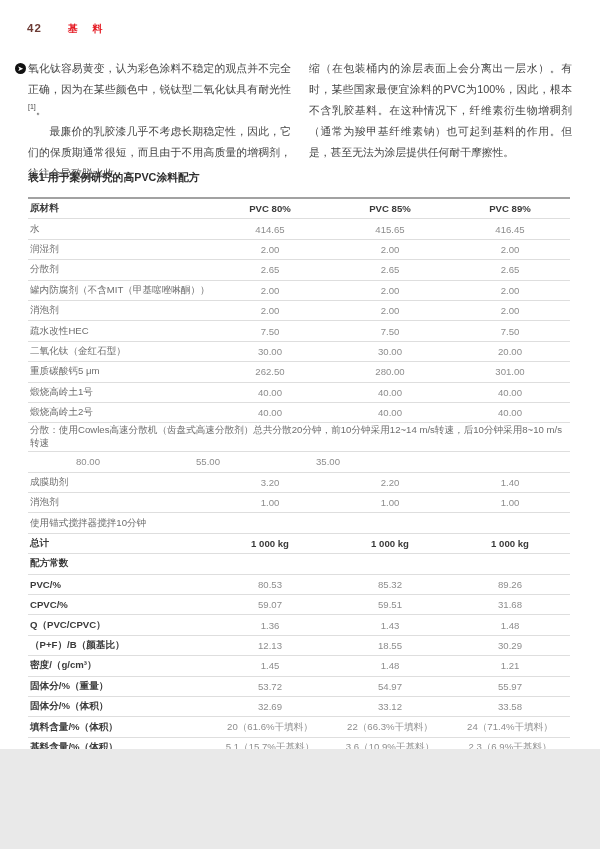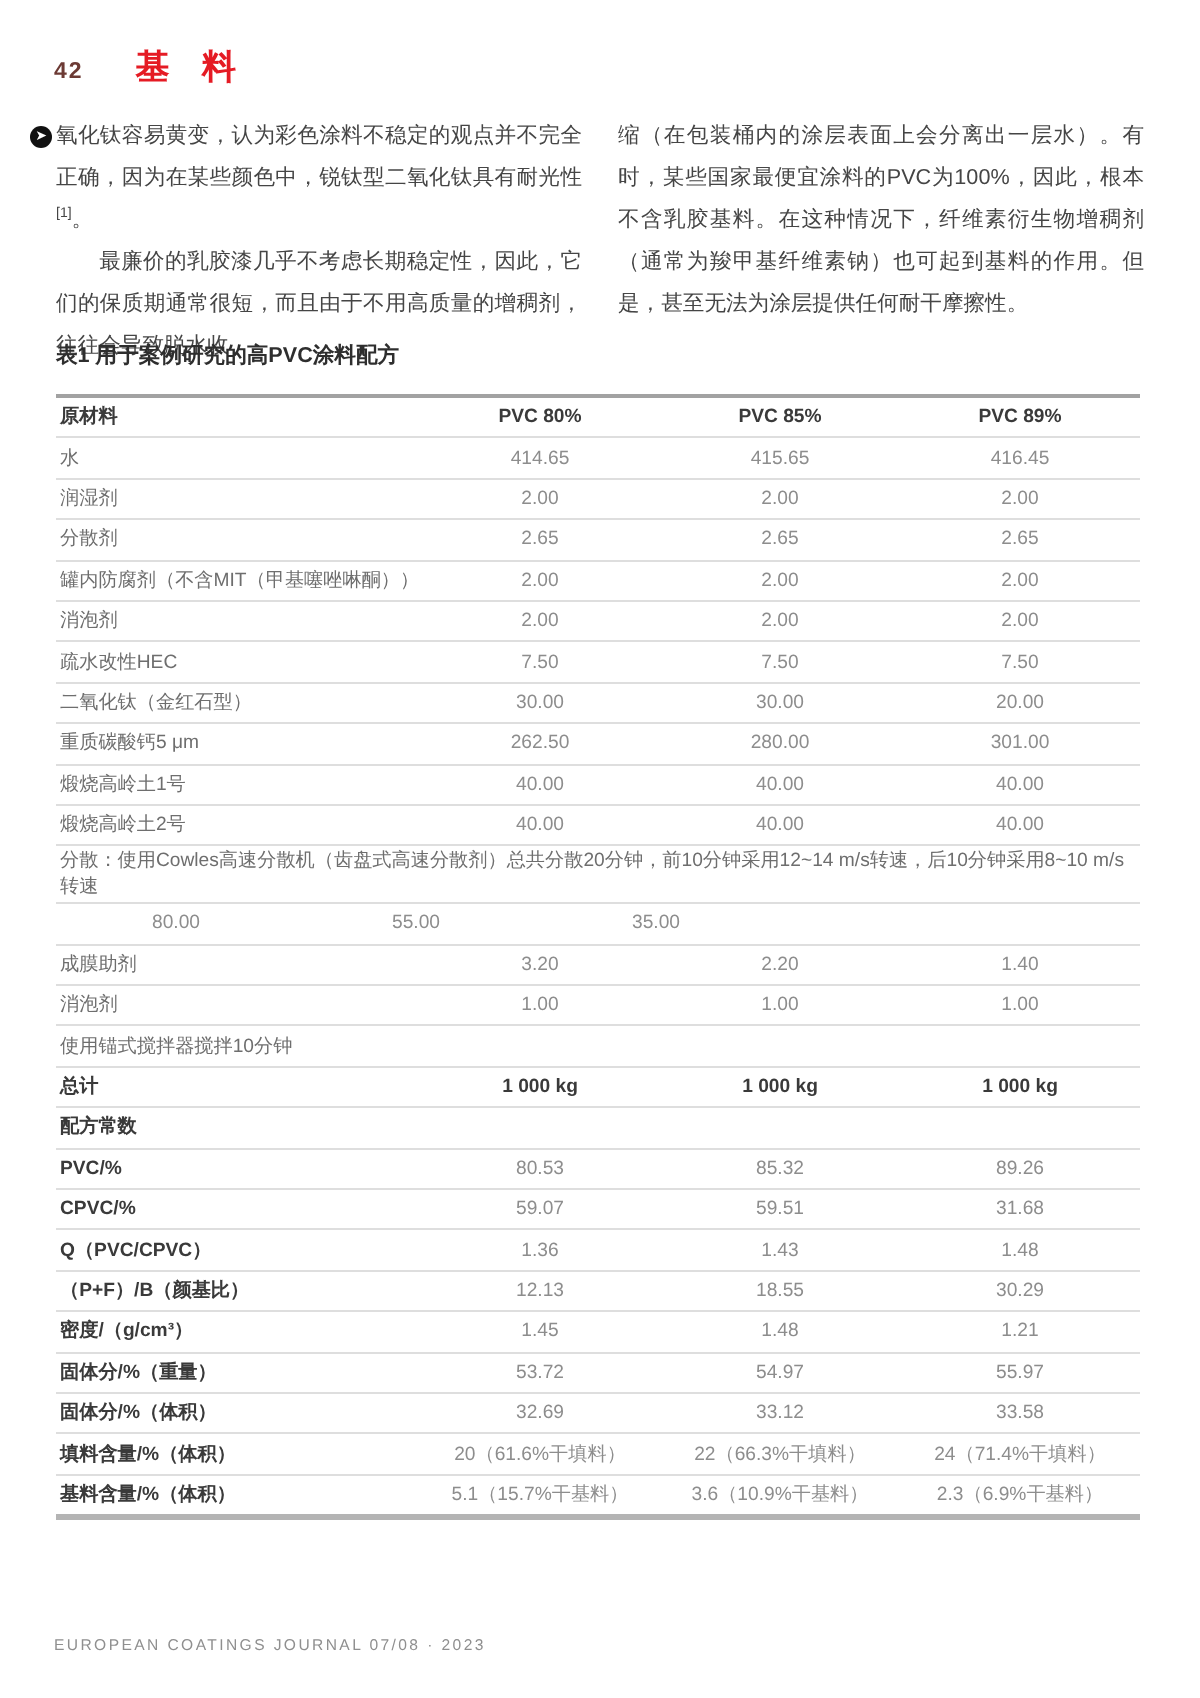--- a/index.html
+++ b/index.html
@@ -1,28 +1,28 @@
 <!DOCTYPE html>
 <html><head>
 <meta charset="utf-8">
 <style>
   html,body{margin:0;padding:0;background:#e9e9e9;}
   .page{
     position:relative;
-    width:600px;height:849px;
+    width:600px;height:749px;
     margin:0 auto;
     background:#ffffff;
     font-family:"Liberation Sans","DejaVu Sans",sans-serif;
     color:#3f3f3f;
     overflow:hidden;
   }
   
   .hdr{position:absolute;top:22px;left:27px;display:flex;align-items:baseline;gap:26px;}
   .pageno{font-size:11.5px;font-weight:bold;color:#6c3a34;letter-spacing:1px;}
-  .sectitle{font-size:17px;font-weight:bold;color:#e51b24;letter-spacing:6px;font-family:Liberation Serif, serif;}
+  .sectitle{font-size:10px;font-weight:bold;color:#e51b24;letter-spacing:6px;}
   
   .cols{position:absolute;top:58px;left:28px;width:544px;display:flex;gap:18px;}
   .col{width:263px;font-size:10.8px;line-height:21px;text-align:justify;color:#454545;position:relative;}
   .col p{margin:0;}
   .indent{text-indent:2em;}
   .bullet{
     position:absolute;left:-13px;top:5px;width:11px;height:11px;border-radius:50%;
     background:#111;color:#fff;font-size:7px;line-height:11px;text-align:center;font-weight:bold;
   }
   sup{font-size:7px;line-height:0;}

